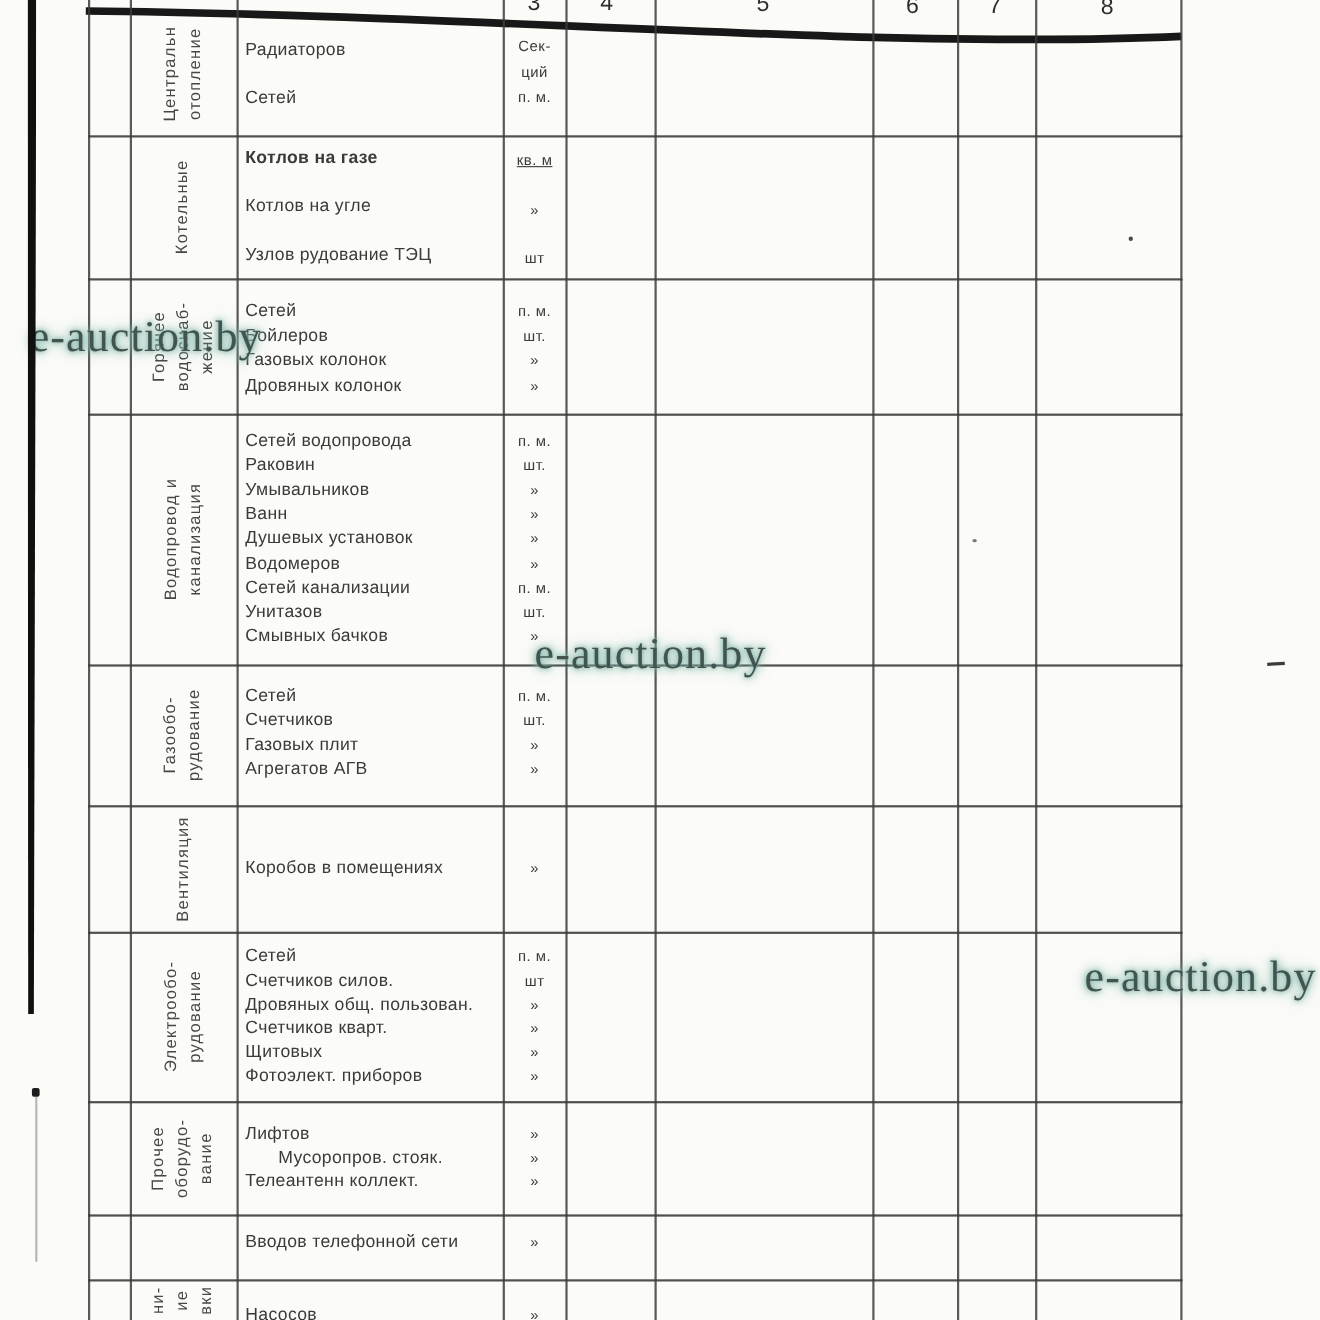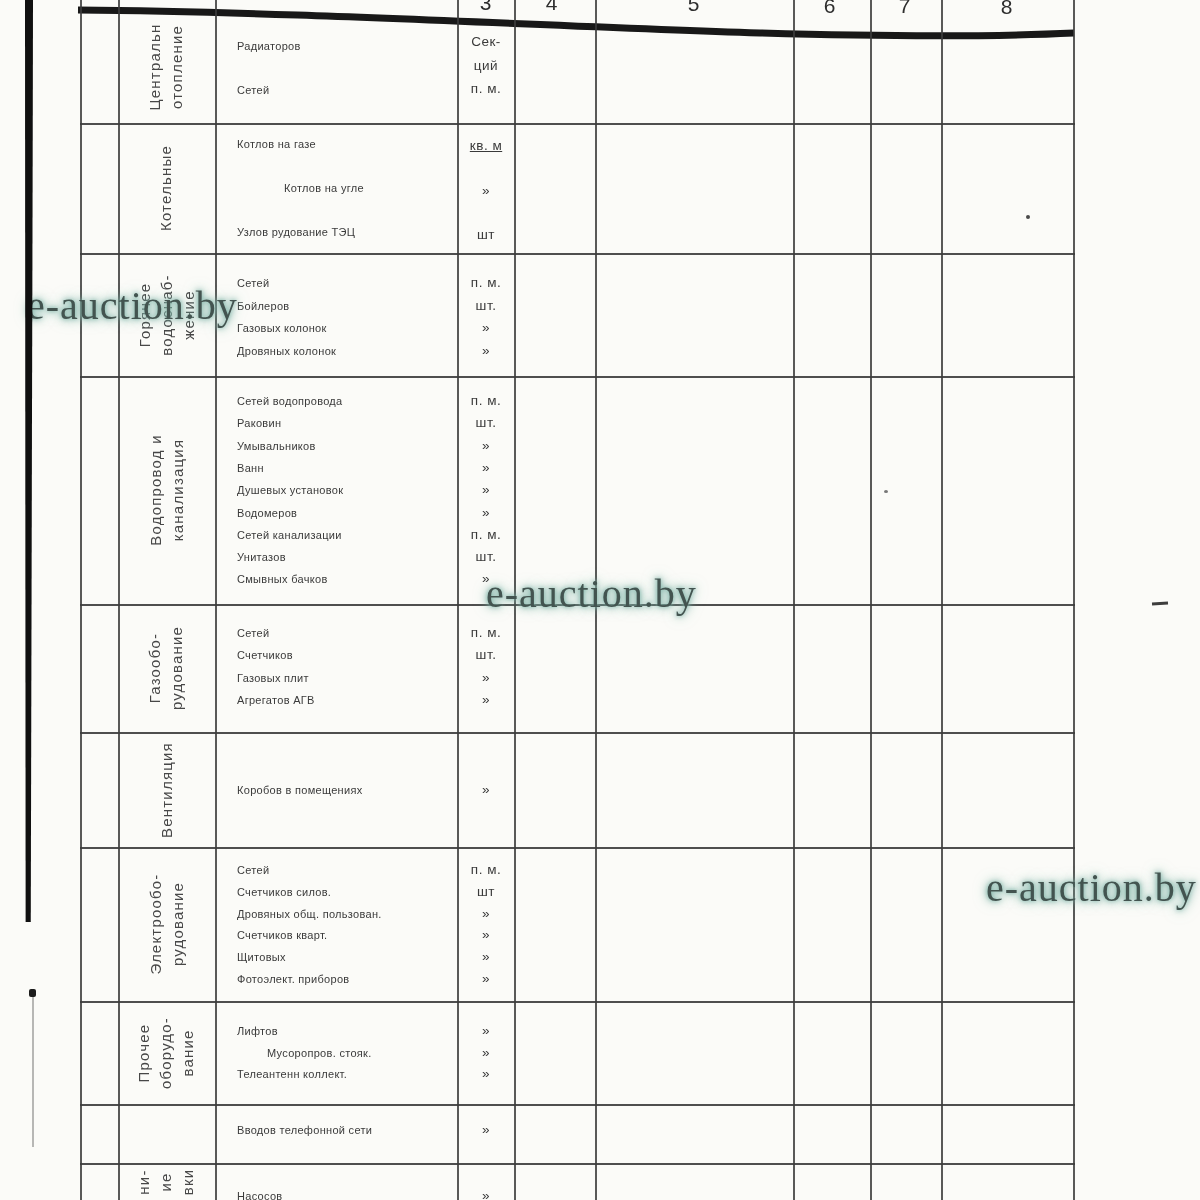--- a/index.html
+++ b/index.html
@@ -27,22 +27,22 @@
     position:absolute;left:38px;top:0;width:97px;height:100%;
     display:flex;align-items:center;justify-content:center;overflow:hidden;
   }
   .sec-label .rot{
     transform:rotate(-90deg);
     white-space:pre;text-align:center;
     font-size:15px;line-height:22px;letter-spacing:1.2px;
     color:#474747;
   }
   .item{
-    position:absolute;left:157px;width:225px;height:22px;line-height:22px;
-    font-size:11px;letter-spacing:.3px;color:var(--ink,#3a3a3a);
+    position:absolute;left:143px;width:225px;height:22px;line-height:22px;
+    font-size:16px;letter-spacing:.3px;color:var(--ink,#3a3a3a);
     white-space:nowrap;
   }
   .unit{
     position:absolute;left:378px;width:56px;height:18px;line-height:18px;
     text-align:center;font-size:13.5px;letter-spacing:.5px;color:var(--ink,#3a3a3a);
     white-space:nowrap;
   }
   
   .wm{
     position:absolute;
@@ -110,22 +110,22 @@
         <div class="item" style="top: 25px;">Радиаторов</div>
         <div class="item" style="top: 69px;">Сетей</div>
         <div class="unit" style="top: 23px;">Сек-</div>
         <div class="unit" style="top: 46.5px;">ций</div>
         <div class="unit" style="top: 70px;">п. м.</div>
       </div>
       <div class="section" style="top: 123px; height: 130px;">
         <div class="sec-label">
           <span class="rot">Котельные</span>
         </div>
-        <div class="item" style="top: 10px;">Котлов на газе</div>
-        <div class="item" style="top: 54px; margin-left: 47px;">Котлов на угле</div>
+        <div class="item" style="top: 10px; font-weight: bold;">Котлов на газе</div>
+        <div class="item" style="top: 54px;">Котлов на угле</div>
         <div class="item" style="top: 98px;">Узлов рудование ТЭЦ</div>
         <div class="unit" style="top: 14px; text-decoration: underline;">кв. м</div>
         <div class="unit" style="top: 58.5px;">»</div>
         <div class="unit" style="top: 103px;">шт</div>
       </div>
       <div class="section" style="top: 253px; height: 123px;">
         <div class="sec-label">
           <span class="rot">Горячее
 водоснаб-
 жение</span>

